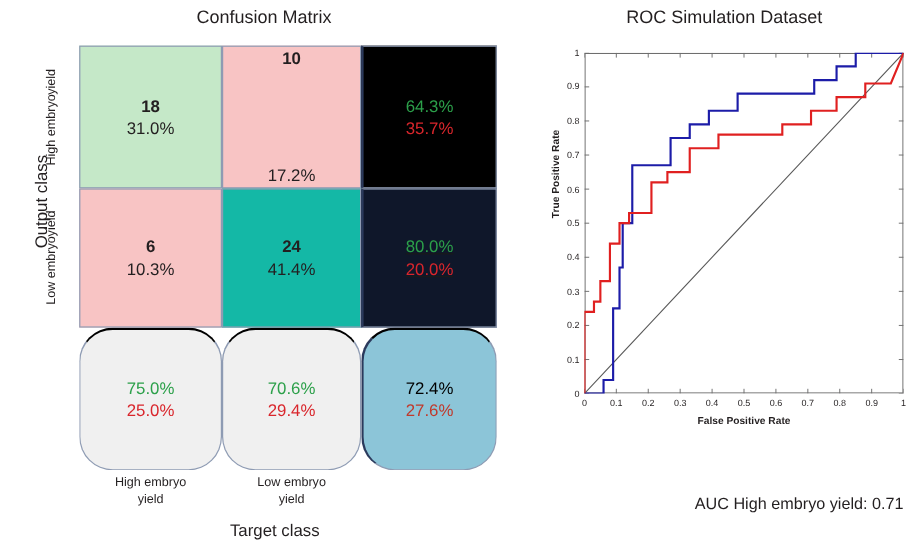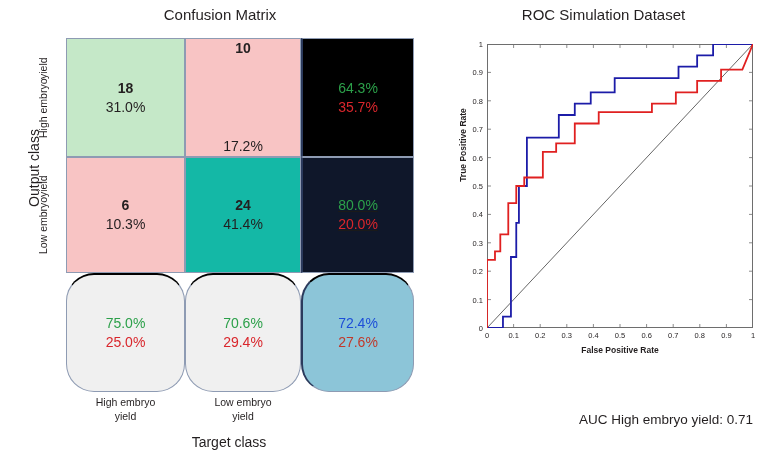--- a/index.html
+++ b/index.html
@@ -266,21 +266,21 @@
       </div>
       <div class="cm-cell sep-top" style="background: rgb(240, 240, 240);">
         <div class="cm-good">75.0%</div>
         <div class="cm-bad">25.0%</div>
       </div>
       <div class="cm-cell sep-top" style="background: rgb(240, 240, 240);">
         <div class="cm-good">70.6%</div>
         <div class="cm-bad">29.4%</div>
       </div>
       <div class="cm-cell sep-right sep-top" style="background: rgb(140, 197, 216);">
-        <div class="cm-good" style="color: #1d4ed8; text-align: center;">72.4%</div>
+        <div class="cm-good" style="color: #000000; text-align: center;">72.4%</div>
         <div class="cm-bad" style="color: rgb(192, 57, 43);">27.6%</div>
       </div>
     </div>
 
   <div class="cm-collabel" id="cm-collabel-0"><span>High embryo</span><br><span>yield</span></div>
   <div class="cm-collabel" id="cm-collabel-1"><span>Low embryo</span><br><span>yield</span></div>
 
   <div id="cm-xlabel">Target class</div>
 </div>
 

